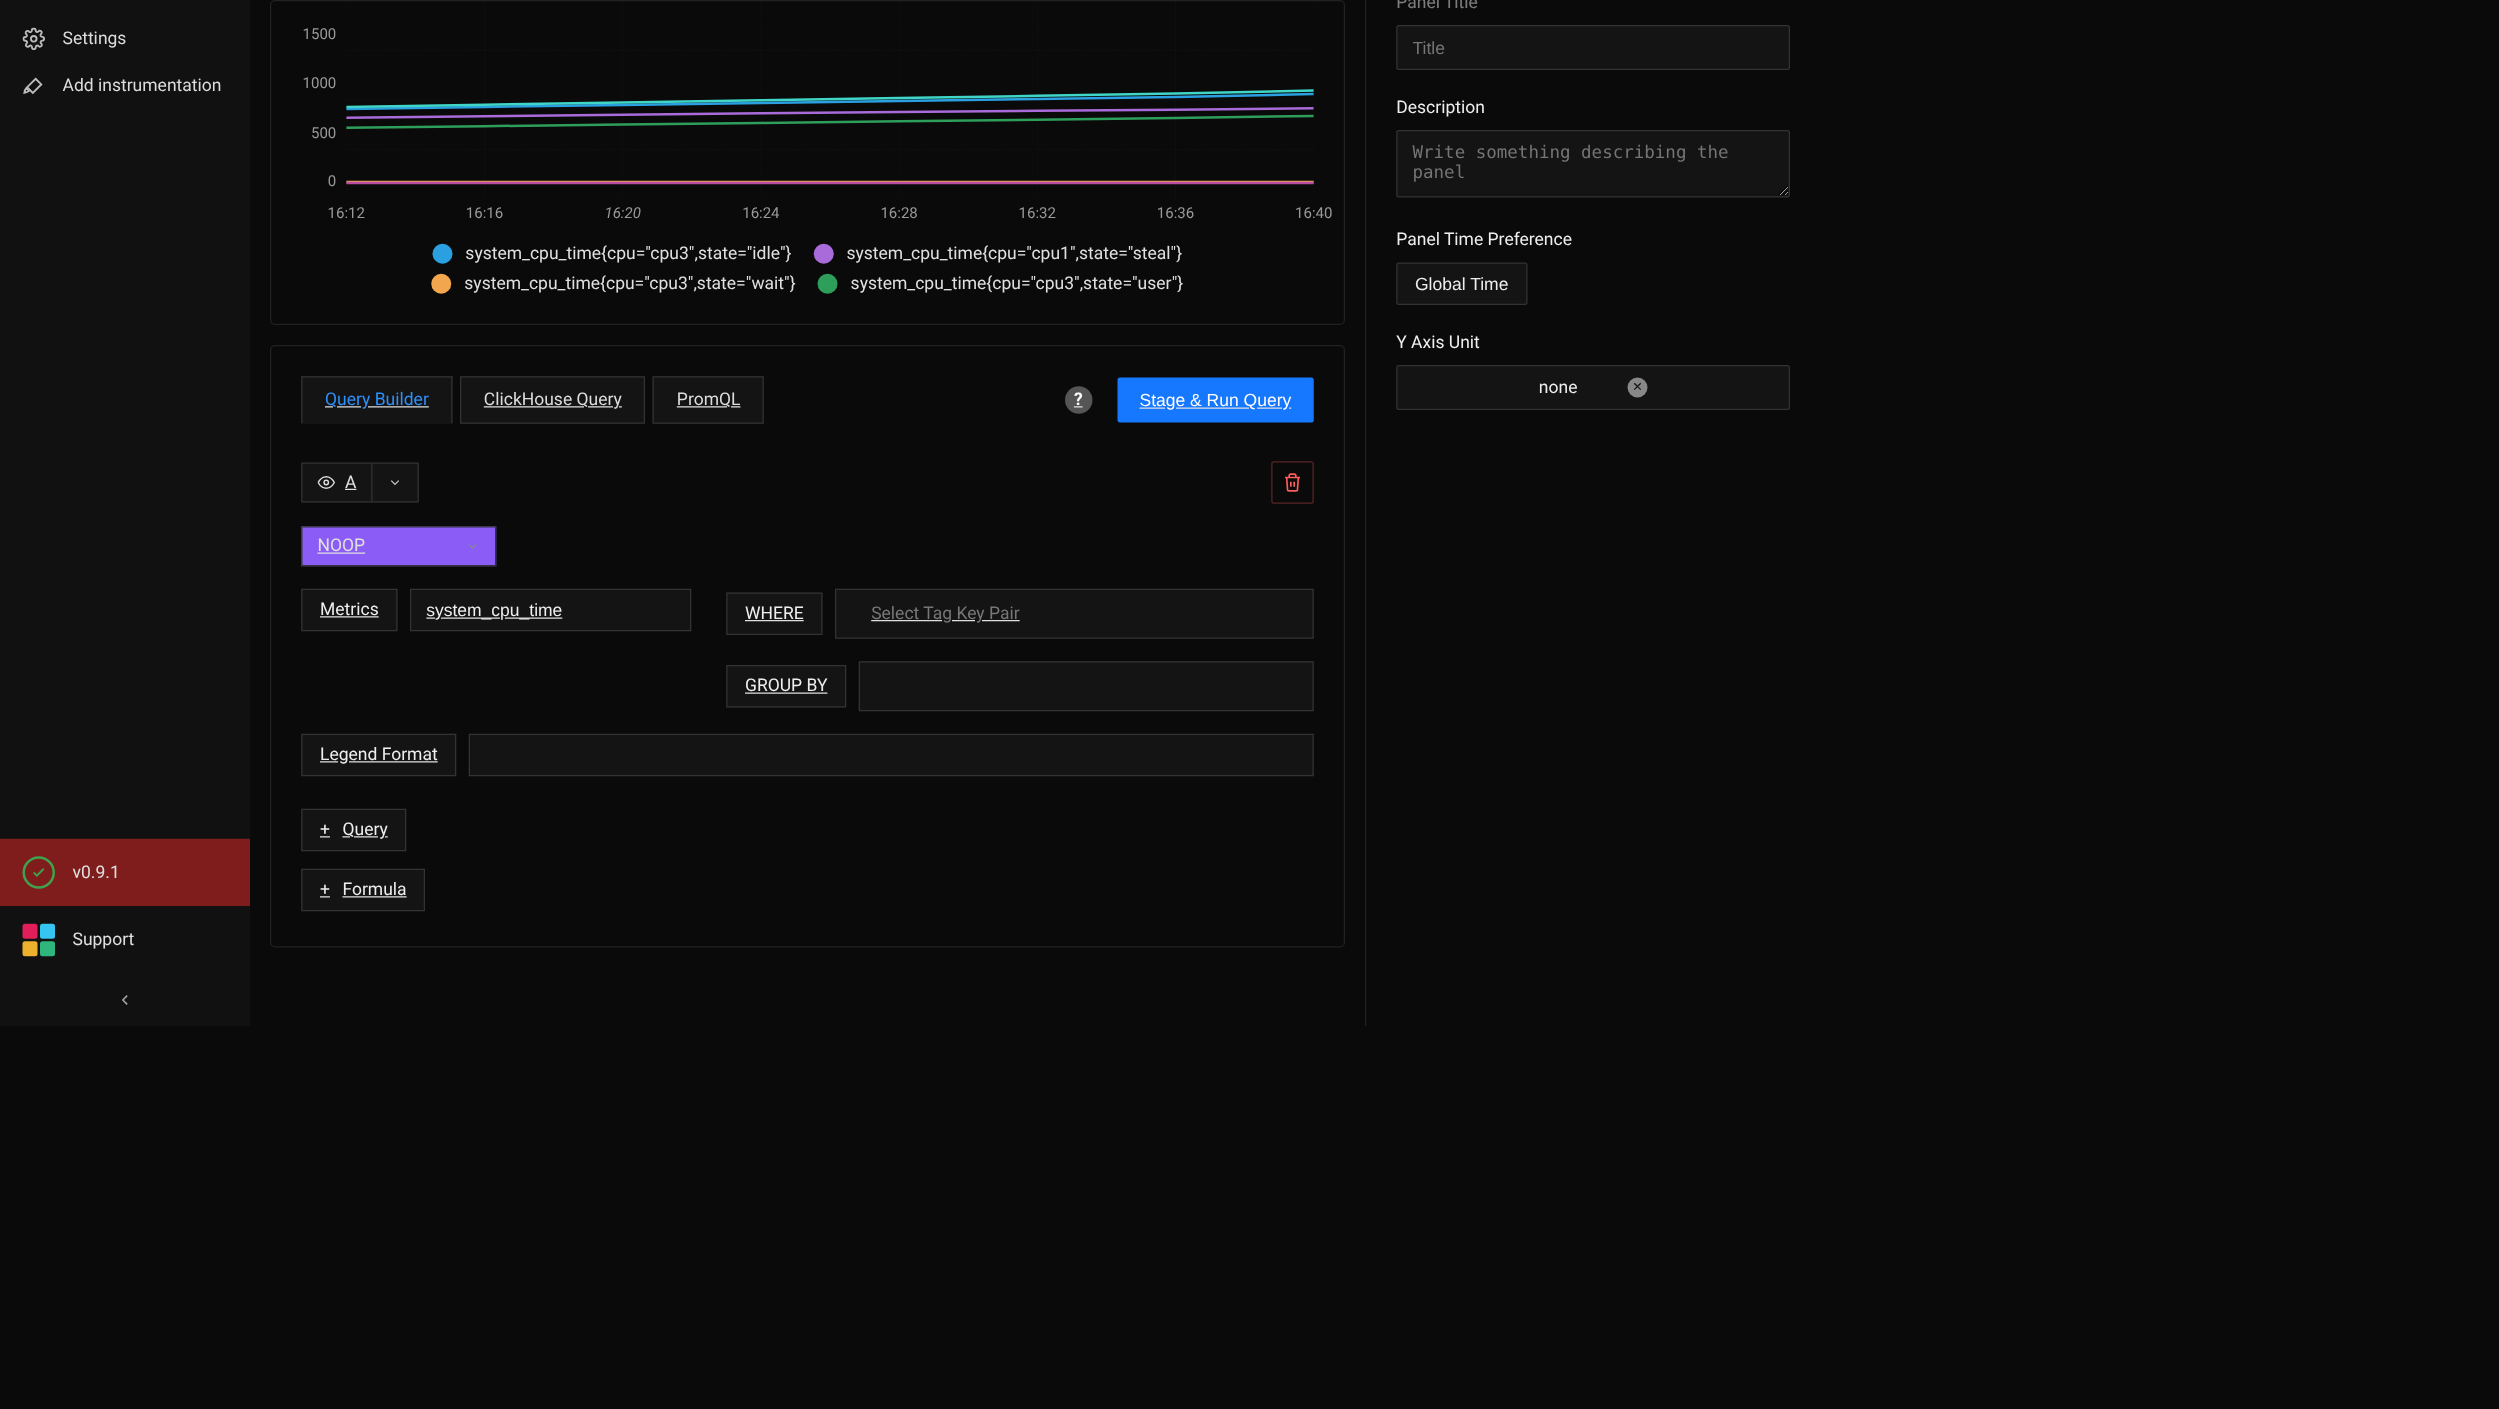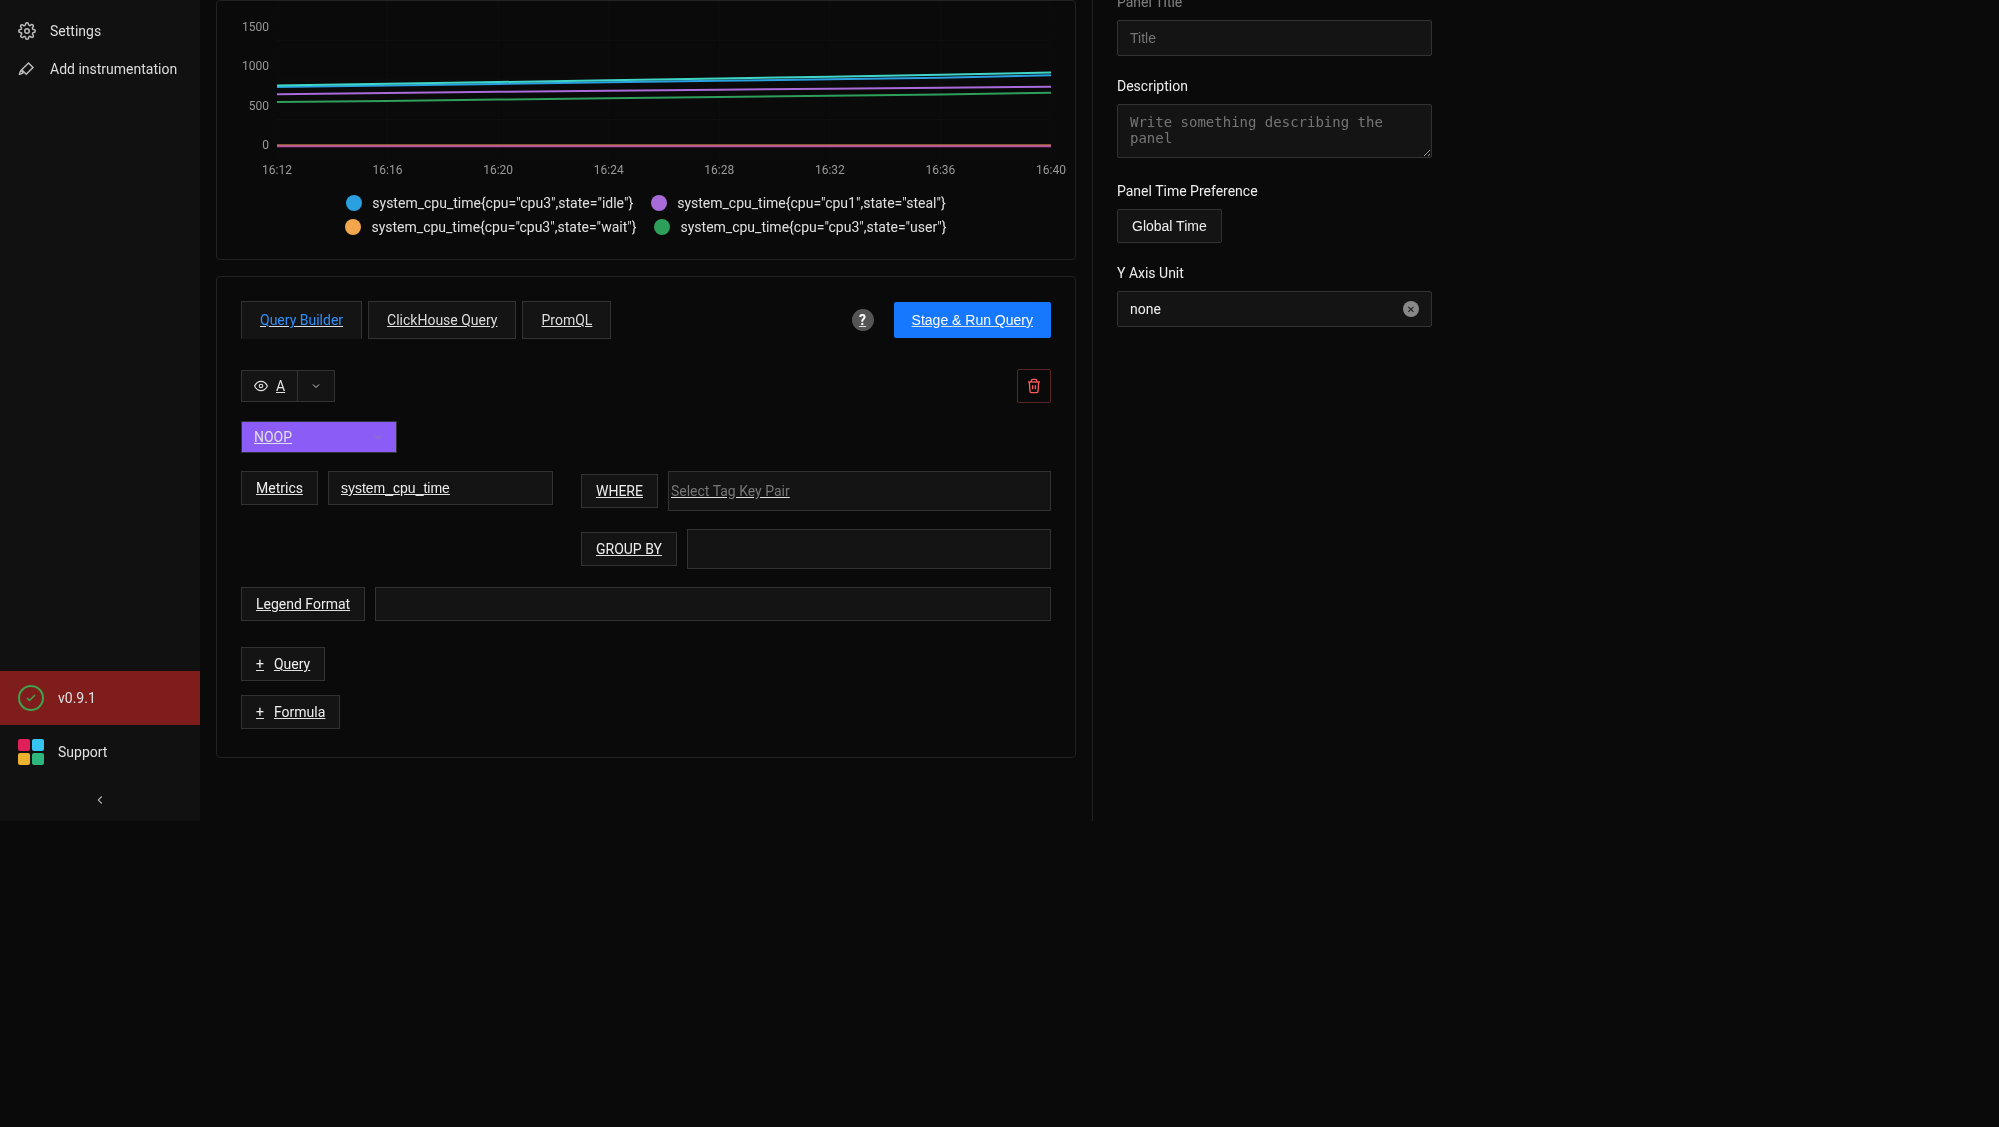--- a/index.html
+++ b/index.html
@@ -68,21 +68,21 @@
   .panel-label { color:#eee; margin-bottom:10px; display:block; font-size:14px; }
   .field-input, .field-textarea, .select-box {
     width:100%; background:#141414; border:1px solid #333; color:#eee;
     padding:9px 12px; border-radius:2px; font-size:14px;
   }
   .field-textarea { height:54px; resize: vertical; }
   .btn {
     background:#141414; border:1px solid #333; color:#eee; padding:8px 14px;
     border-radius:2px; cursor:pointer; font-size:14px;
   }
-  .select-box { display:flex; align-items:center; justify-content:space-between;gap:40px; }
+  .select-box { display:flex; align-items:center; justify-content:center;gap:40px; }
   .clear-pill {
     width:16px;height:16px;border-radius:50%;background:#888;display:flex;
     align-items:center;justify-content:center;color:#111;font-size:10px;cursor:pointer;
   }
   .chart-card {
     background:#0a0a0a; border:1px solid #222; border-radius:4px;
     margin-bottom:16px;
     padding-bottom:24px;
   }
   .chart-area {
@@ -239,21 +239,21 @@
               <polyline points="0,59 14.285714285714285,58.25 28.57142857142857,57.5 42.857142857142854,56.75 57.14285714285714,56.1 71.42857142857143,55.5 85.71428571428571,54.9 100,54.199999999999996" fill="none" stroke="#a86bd9" stroke-width="2" vector-effect="non-scaling-stroke"></polyline>
               <polyline points="0,91.5 14.285714285714285,91.5 28.57142857142857,91.5 42.857142857142854,91.5 57.14285714285714,91.5 71.42857142857143,91.5 85.71428571428571,91.5 100,91.5" fill="none" stroke="#f2a64e" stroke-width="2" vector-effect="non-scaling-stroke"></polyline>
               <polyline points="0,64 14.285714285714285,63.25 28.57142857142857,62.4 42.857142857142854,61.6 57.14285714285714,60.8 71.42857142857143,60 85.71428571428571,59.1 100,58.1" fill="none" stroke="#2e9e5b" stroke-width="2" vector-effect="non-scaling-stroke"></polyline>
               <polyline points="0,53.5 14.285714285714285,52.400000000000006 28.57142857142857,51.300000000000004 42.857142857142854,50.15 57.14285714285714,49.050000000000004 71.42857142857143,47.9 85.71428571428571,46.699999999999996 100,45.25" fill="none" stroke="#3fd6c7" stroke-width="2" vector-effect="non-scaling-stroke"></polyline>
               <polyline points="0,92 14.285714285714285,92 28.57142857142857,92 42.857142857142854,92 57.14285714285714,92 71.42857142857143,92 85.71428571428571,92 100,92" fill="none" stroke="#b84ea3" stroke-width="2" vector-effect="non-scaling-stroke"></polyline>
             </svg>
         </div>
         <div class="x-axis" id="x-axis">
             <div class="x-tick" style="left: 0%;">16:12</div>
             <div class="x-tick" style="left: 14.2857%;">16:16</div>
-            <div class="x-tick" style="left: 28.5714%;">16:20</div>
+            <div class="x-tick" style="left: 28.5714%; font-style: italic;">16:20</div>
             <div class="x-tick" style="left: 42.8571%;">16:24</div>
             <div class="x-tick" style="left: 57.1429%;">16:28</div>
             <div class="x-tick" style="left: 71.4286%;">16:32</div>
             <div class="x-tick" style="left: 85.7143%;">16:36</div>
             <div class="x-tick" style="left: 100%;">16:40</div>
           </div>
       </div>
       <div class="legend" id="legend">
           <div class="legend-item">
             <span class="legend-swatch" style="background: rgb(42, 160, 224);"></span>
@@ -328,21 +328,21 @@
       <div class="two-col">
         <div class="lcol">
           <div class="metrics-row">
             <div class="label-box">Metrics</div>
             <input class="wide-input" style="flex: 1 1 0%;" value="system_cpu_time">
           </div>
         </div>
         <div class="rcol right-col">
           <div class="inline-row">
             <div class="label-box">WHERE</div>
-            <div class="wide-input placeholder" style="padding:11px 2px">Select Tag Key Pair</div>
+            <div class="wide-input placeholder" style="padding:11px 28px">Select Tag Key Pair</div>
           </div>
           <div class="inline-row">
             <div class="label-box">GROUP BY</div>
             <input class="wide-input" style="padding: 11px 12px;">
           </div>
         </div>
       </div>
 
       <div class="inline-row" style="margin-top:18px">
         <div class="label-box">Legend Format</div>

